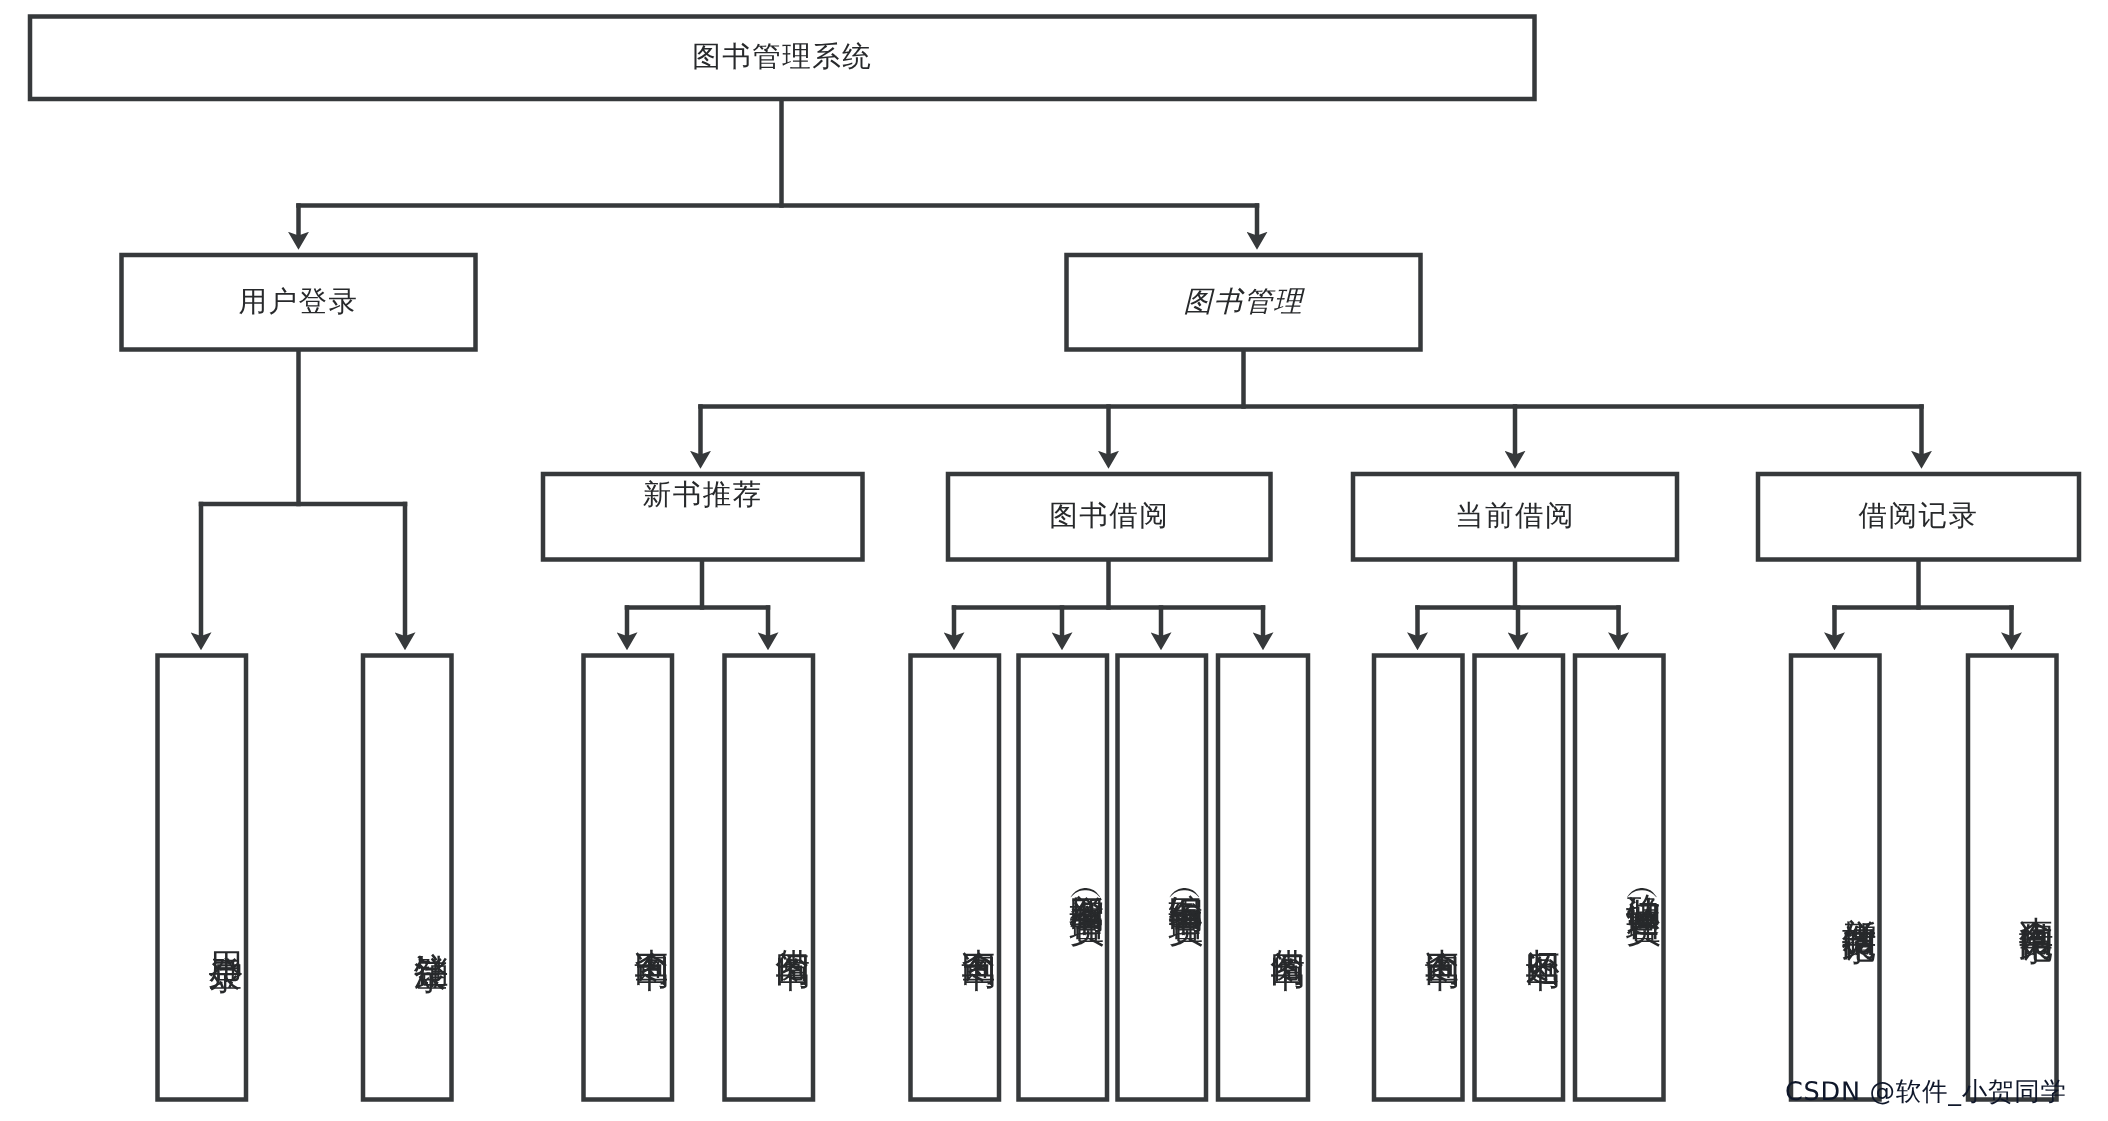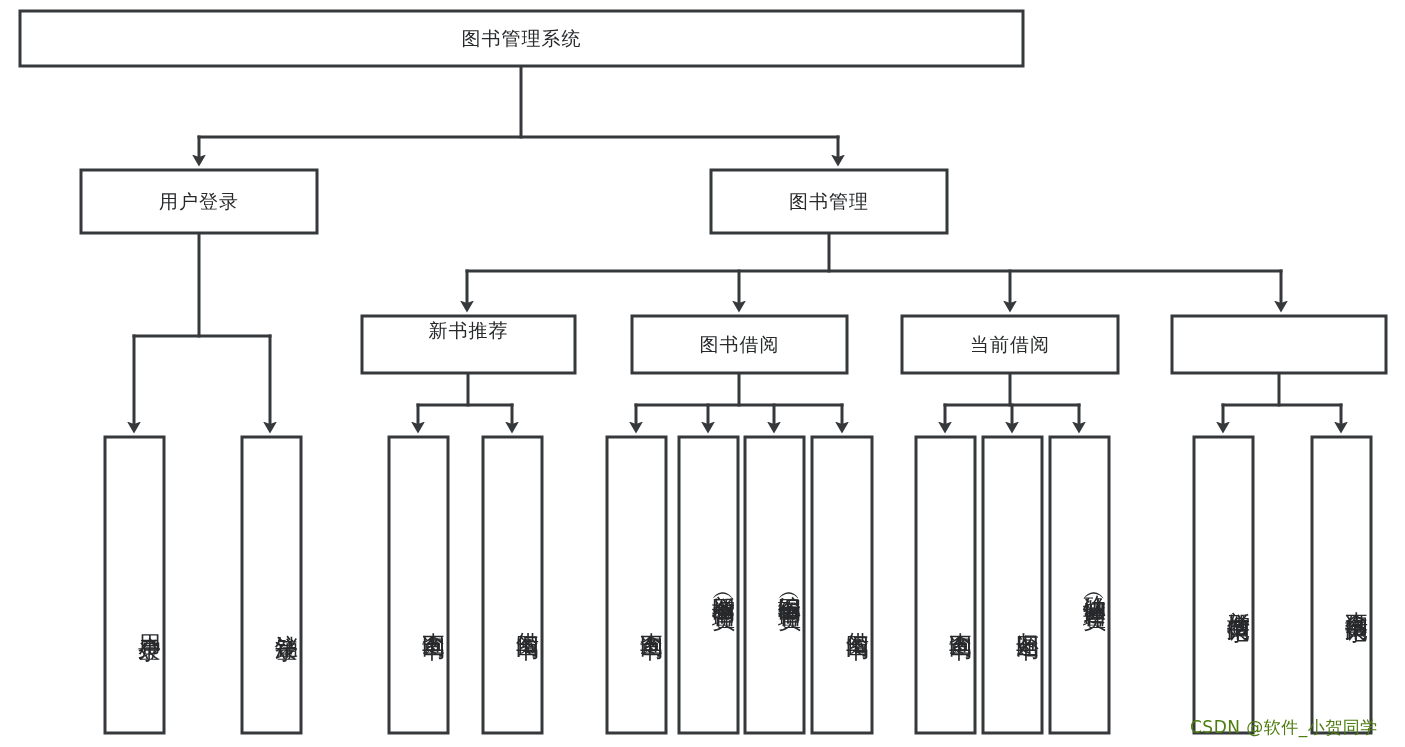--- a/index.html
+++ b/index.html
@@ -67,21 +67,21 @@
     writing-mode: vertical-rl;
     text-orientation: upright;
     letter-spacing: 2px;
     pointer-events: none;
   }
   .watermark {
     position: absolute;
     left: 1190px;
     top: 716px;
     font-size: 17px;
-    color: #4d7c0f;
+    color: #0f172a;
     letter-spacing: 0.5px;
     white-space: nowrap;
     pointer-events: none;
   }
 </style>
 </head>
 <body>
 
 <div id="diagram-root">
 
@@ -171,25 +171,26 @@
     <rect class="node-rect" x="983" y="437" width="59" height="296"></rect>
     <rect class="node-rect" x="1050" y="437" width="59" height="296"></rect>
 
     <rect class="node-rect" x="1194" y="437" width="59" height="296"></rect>
     <rect class="node-rect" x="1312" y="437" width="59" height="296"></rect>
   </svg>
 
   <div class="h-label" style="left:20px; top:11px; width:1003px; height:55px;">图书管理系统</div>
 
   <div class="h-label" style="left:81px; top:170px; width:236px; height:63px;">用户登录</div>
-  <div class="h-label" style="left:711px; top:170px; width:236px; height:63px;">图书管理</div>
+  <div class="h-label" style="left:711px; top:170px; width:236px; height:63px;font-style:italic;">图书管理</div>
 
   <div class="h-label" style="left:362px; top:302px; width:213px; height:57px;">新书推荐</div>
   <div class="h-label" style="left:902px; top:316px; width:216px; height:57px;">当前借阅</div>
   <div class="h-label" style="left:632px; top:316px; width:215px; height:57px;">图书借阅</div>
+  <div class="h-label" style="left:1172px; top:316px; width:214px; height:57px;">借阅记录</div>
 
   <div class="v-label" style="left:105px; top:515px; width:59px; height:210px;">用户登录</div>
   <div class="v-label" style="left:242px; top:515px; width:59px; height:210px;">注销登录</div>
 
   <div class="v-label" style="left:389px; top:513px; width:59px; height:210px;">查询图书</div>
   <div class="v-label" style="left:483px; top:513px; width:59px; height:210px;">借阅图书</div>
 
   <div class="v-label" style="left:607px; top:513px; width:59px; height:210px;">查询图书</div>
   <div class="v-label" style="left:679px; top:441px; width:59px; height:290px;">新增图书（管理员）</div>
   <div class="v-label" style="left:745px; top:441px; width:59px; height:290px;">编辑图书（管理员）</div>

